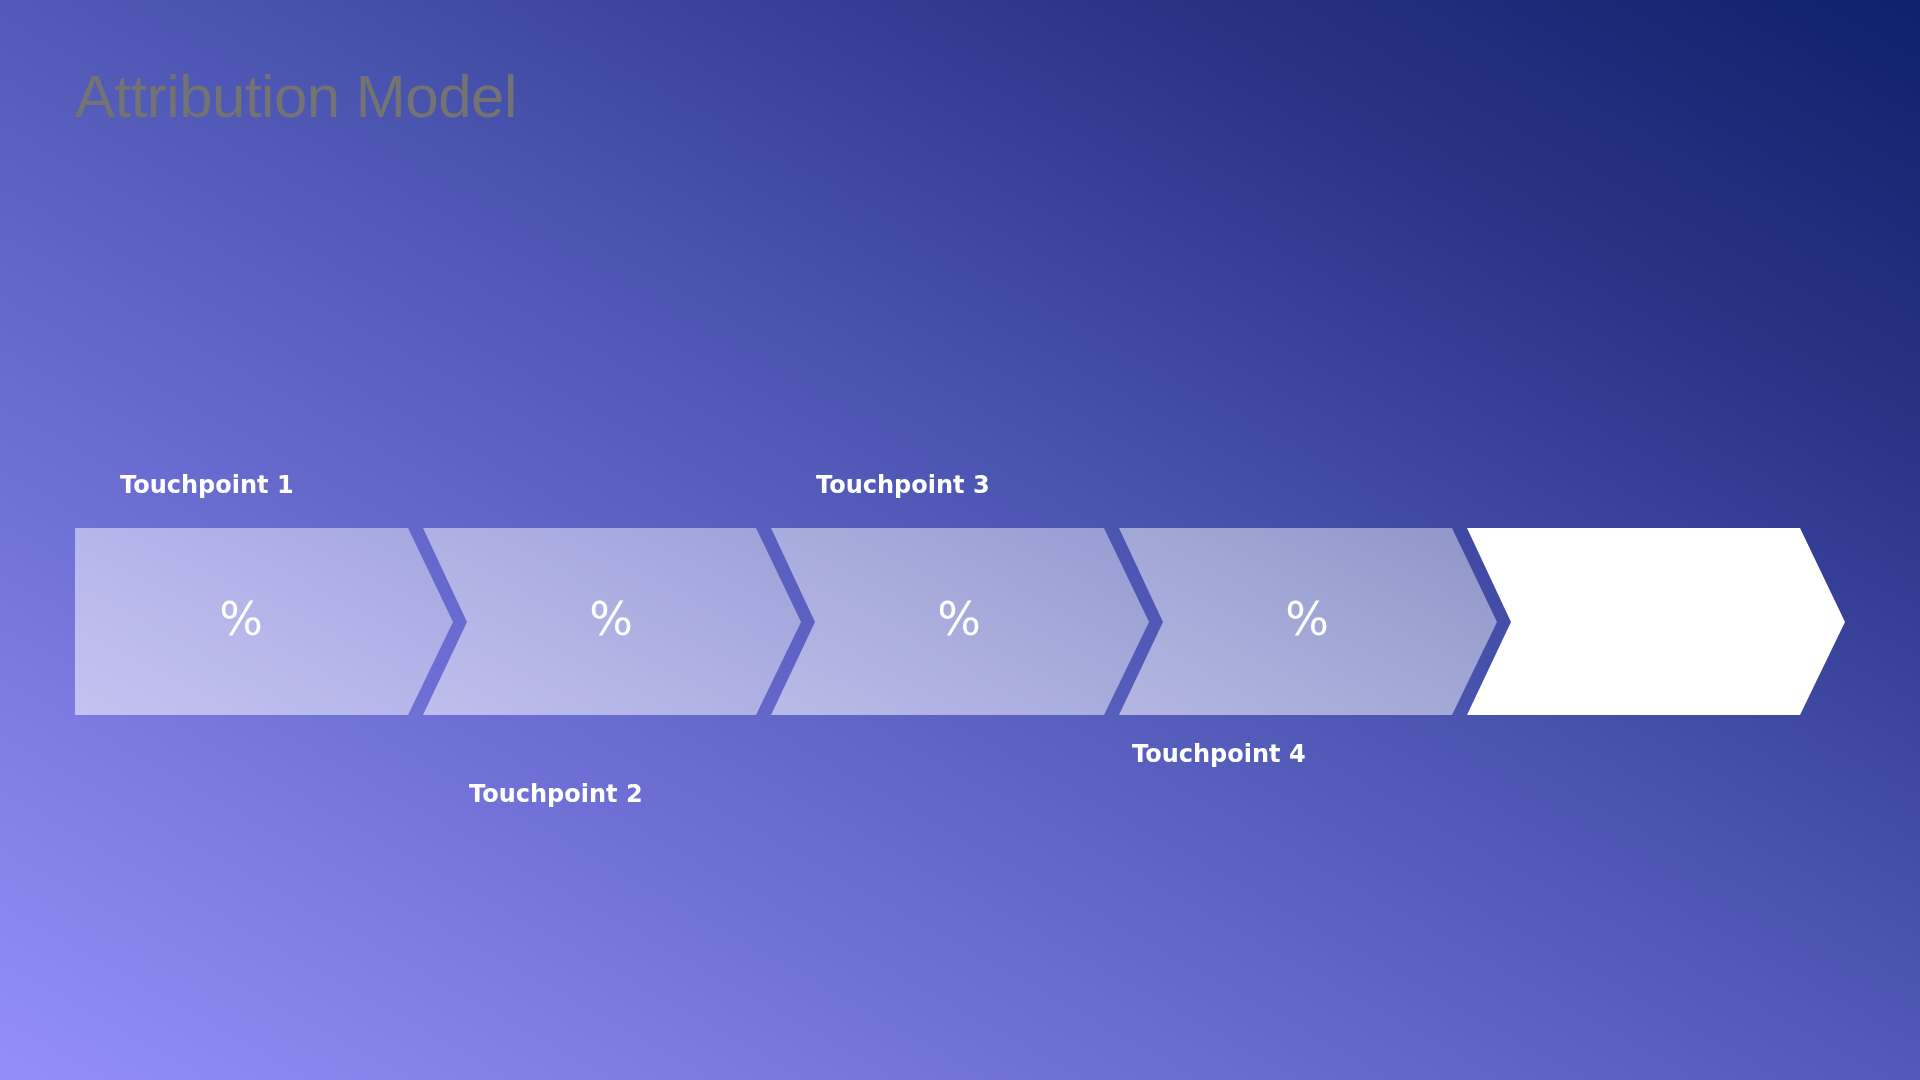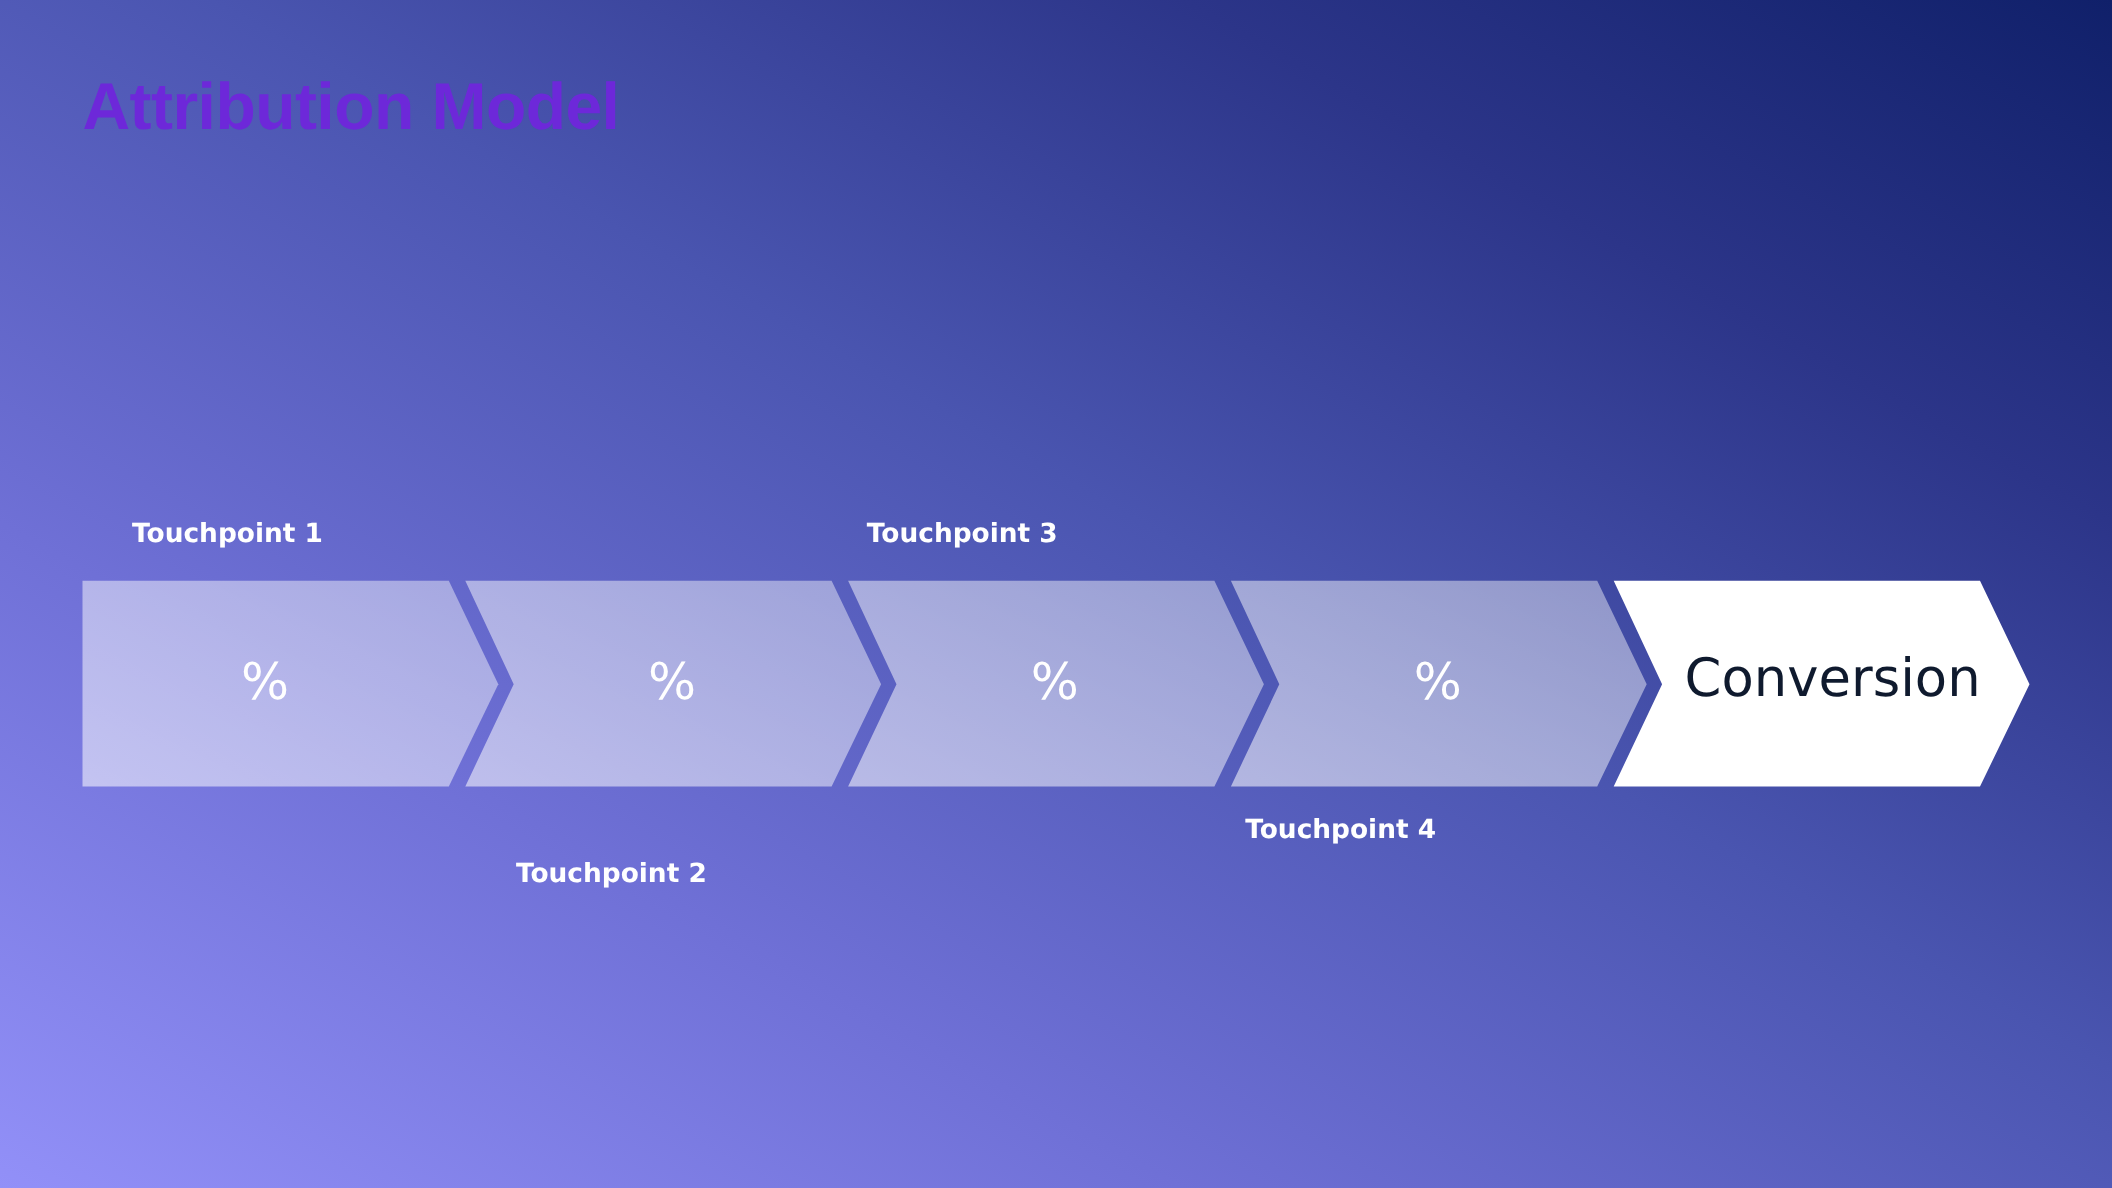--- a/index.html
+++ b/index.html
@@ -4,21 +4,21 @@
   <style>
     html, body { margin: 0; padding: 0; }
     body {
       width: 1920px; height: 1080px; overflow: hidden; position: relative;
       background: linear-gradient(to top right, #9290f8 0%, #6f70d6 28%, #4a55b0 55%, #2c3589 78%, #10206a 100%);
       font-family: "DejaVu Sans", sans-serif;
     }
     .title {
       position: absolute; left: 75px; top: 62px;
       font-family: "Liberation Sans", sans-serif;
-      font-weight: bold; font-size: 60px; color: #6d28d9;
+      font-weight: normal; font-size: 60px; color: #737373;
       letter-spacing: -0.5px; margin: 0;
     }
     .diagram { position: absolute; left: 0; top: 0; width: 1920px; height: 1080px; }
     .chev-svg { position: absolute; left: 0; top: 0; }
     .label {
       position: absolute; color: #ffffff; font-weight: bold; font-size: 24px;
       font-family: "DejaVu Sans", sans-serif; white-space: nowrap;
     }
     .pct {
       position: absolute; color: #ffffff; font-size: 46px;
@@ -50,22 +50,21 @@
 
     <polygon points="771,528 1104,528 1149,622 1104,715 771,715 815,622" fill="url(#tpg)"></polygon>
 
     <polygon points="1119,528 1452,528 1497,622 1452,715 1119,715 1163,622" fill="url(#tpg)"></polygon>
 
     <polygon points="1467,528 1800,528 1845,622 1800,715 1467,715 1511,622" fill="#ffffff"></polygon>
   </svg>
 
   <div class="label" style="left:120px; top:471px;">Touchpoint 1</div>
   <div class="label" style="left:469px; top:740px;margin-top:40px;">Touchpoint 2</div>
-  <div class="label" style="left:788px; top:471px;">Touchpoint 3</div>
+  <div class="label" style="left:816px; top:471px;">Touchpoint 3</div>
   <div class="label" style="left:1132px; top:740px;">Touchpoint 4</div>
 
   <div class="pct" style="left:241px;">%</div>
   <div class="pct" style="left:611px;">%</div>
   <div class="pct" style="left:959px;">%</div>
   <div class="pct" style="left:1307px;">%</div>
 
-  <div class="conv-text">Conversion</div>
 </div>
 
 </body></html>

